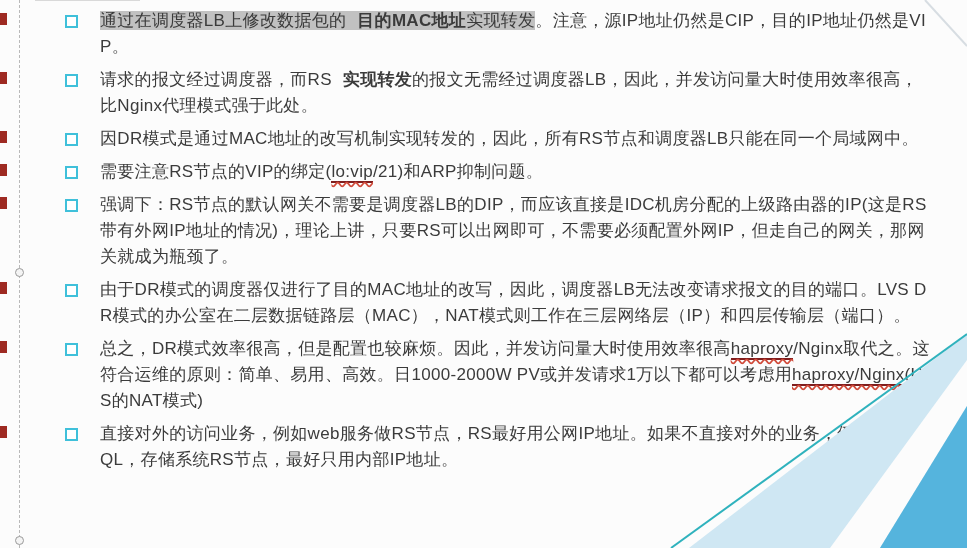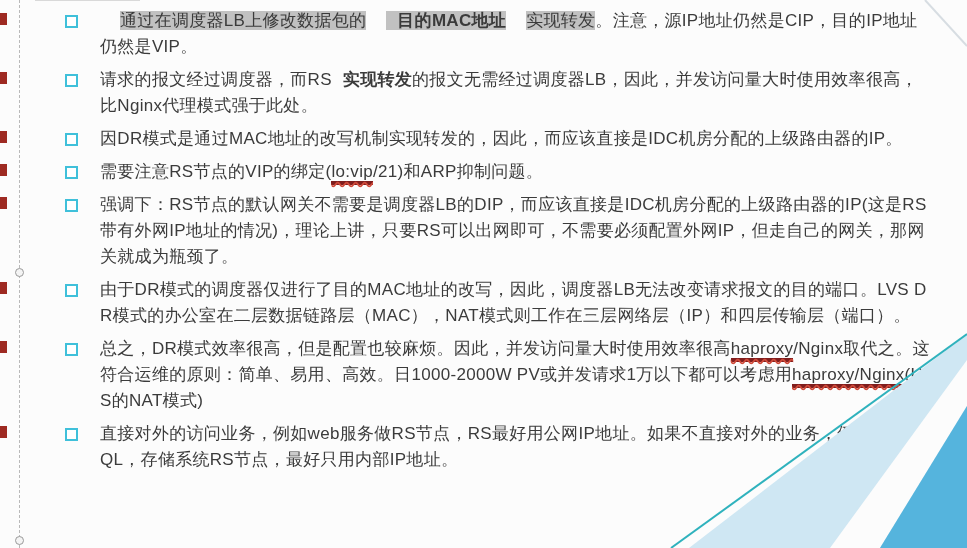--- a/index.html
+++ b/index.html
@@ -15,23 +15,23 @@
   .handle.bot{left:15px;top:536px;}
   
   .content{
     position:absolute;left:65px;top:8px;width:868px;
     display:flex;flex-direction:column;gap:7px;
   }
   .bullet-row{position:relative;display:flex;align-items:flex-start;}
   .edge-mark{position:absolute;left:-65px;top:5px;width:7px;height:12px;background:#9e2a22;}
   .marker{flex:0 0 auto;width:9px;height:9px;border:2px solid #3fc0da;margin:7px 22px 0 0;background:#fff;}
   .bullet-text{font-size:17px;line-height:26px;letter-spacing:.3px;word-break:break-all;}
-  .hl{background:#c1c1c1;margin-left:20px;}
+  .hl{background:#c1c1c1;}
   .b{font-weight:bold;padding-left:11px;}
-  .uw{text-decoration:underline wavy #d04a3a;text-underline-offset:4px;border-bottom:4px solid #7f1d1d;margin-top:12px;}
+  .uw{text-decoration:underline wavy #d04a3a;text-underline-offset:4px;border-bottom:2px solid #7f1d1d;margin-top:12px;}
   
   .corner{position:absolute;right:0;bottom:0;width:300px;height:230px;pointer-events:none;}
   .tr-line{position:absolute;right:0;top:0;width:60px;height:60px;pointer-events:none;}
 </style>
 </head>
 <body>
 
 <div class="slide">
 
   <div class="tb-topline"></div>
@@ -46,21 +46,21 @@
         <div class="bullet-text"><span class="hl">通过在调度器LB上修改数据包的</span><span class="hl b">目的MAC地址</span><span class="hl">实现转发</span><span class="">。注意，源IP地址仍然是CIP，目的IP地址仍然是VIP。</span></div>
       </div>
       <div class="bullet-row">
         <span class="edge-mark"></span>
         <span class="marker"></span>
         <div class="bullet-text"><span class="">请求的报文经过调度器，而RS</span><span class="b">实现转发</span><span class="">的报文无需经过调度器LB，因此，并发访问量大时使用效率很高，比Nginx代理模式强于此处。</span></div>
       </div>
       <div class="bullet-row">
         <span class="edge-mark"></span>
         <span class="marker"></span>
-        <div class="bullet-text"><span class="">因DR模式是通过MAC地址的改写机制实现转发的，因此，而应该直接是IDC机房分配的上级路由器的IP。</span></div>
+        <div class="bullet-text"><span class="">因DR模式是通过MAC地址的改写机制实现转发的，因此，所有RS节点和调度器LB只能在同一个局域网中。</span></div>
       </div>
       <div class="bullet-row">
         <span class="edge-mark"></span>
         <span class="marker"></span>
         <div class="bullet-text"><span class="">需要注意RS节点的VIP的绑定(</span><span class="uw">lo:vip</span><span class="">/21)和ARP抑制问题。</span></div>
       </div>
       <div class="bullet-row">
         <span class="edge-mark"></span>
         <span class="marker"></span>
         <div class="bullet-text"><span class="">强调下：RS节点的默认网关不需要是调度器LB的DIP，而应该直接是IDC机房分配的上级路由器的IP(这是RS带有外网IP地址的情况)，理论上讲，只要RS可以出网即可，不需要必须配置外网IP，但走自己的网关，那网关就成为瓶颈了。</span></div>

